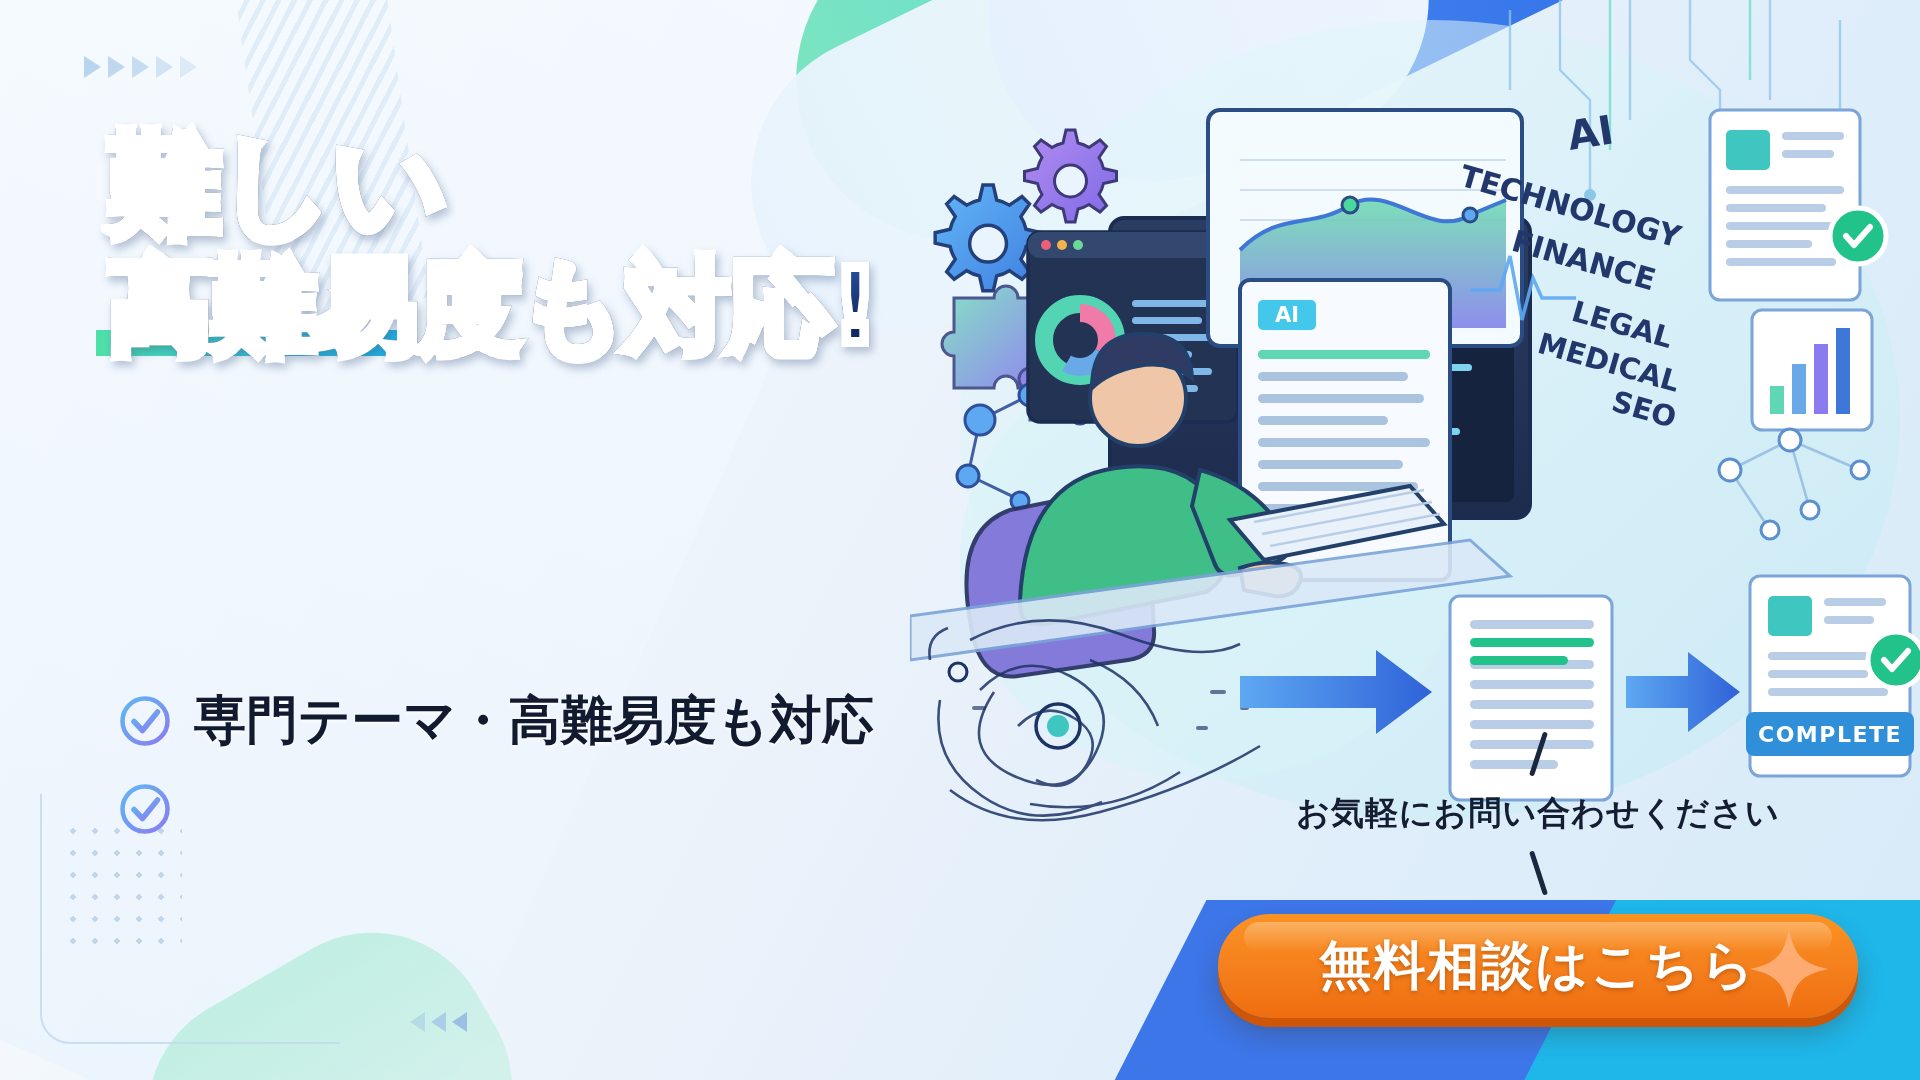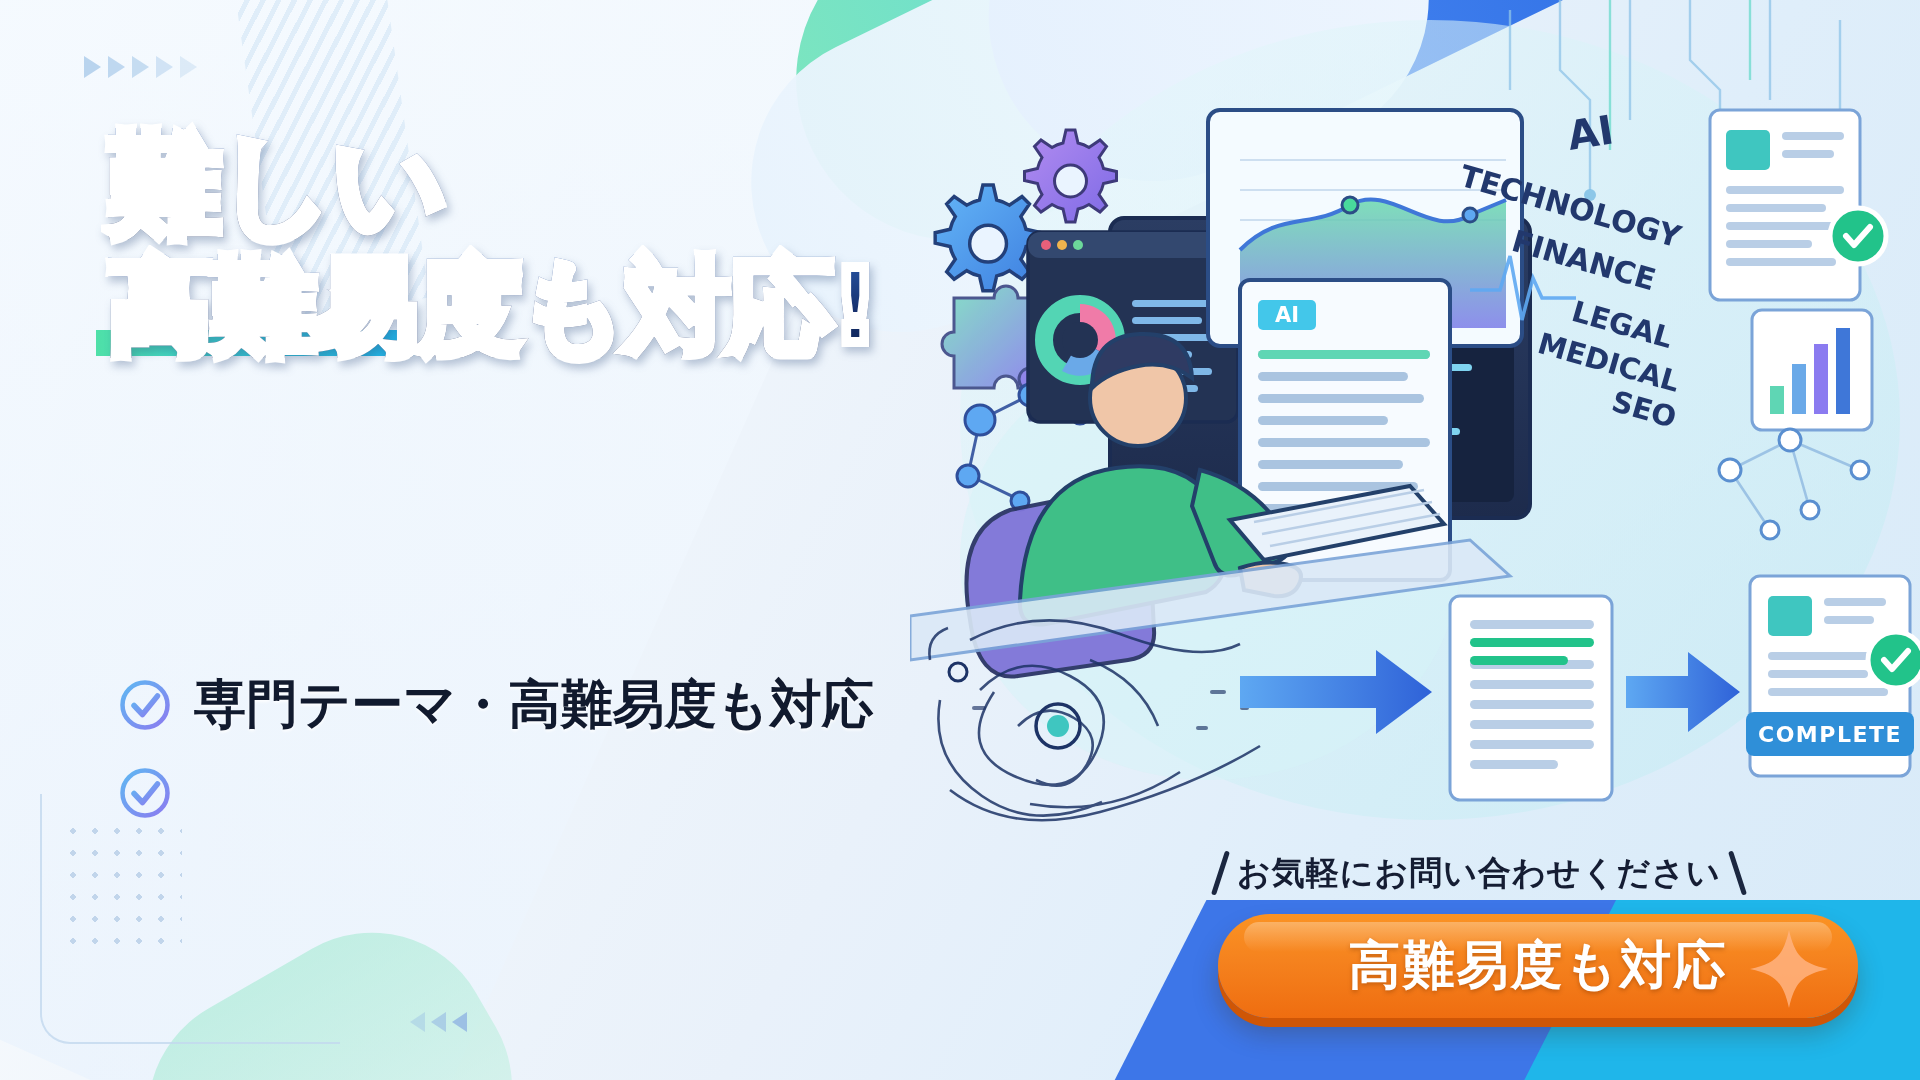--- a/index.html
+++ b/index.html
@@ -137,33 +137,33 @@
     filter:drop-shadow(3px 5px 4px rgba(40,70,120,.30));
     letter-spacing:-1px;
   }
   .hl-1 .hl-text { font-size:112px; }
   .hl-2 .hl-text { font-size:104px; }
   .hl-3 .hl-text { font-size:104px; }
   .hl-1 { margin-bottom:14px; }
   .hl-2 { margin-bottom:14px; }
 
   
-  .bullets { position:absolute; left:118px; top:670px; }
+  .bullets { position:absolute; left:118px; top:686px; }
   .bullet-row { display:flex; align-items:center; gap:22px; margin-bottom:26px; }
   .check-icon { width:54px; height:54px; flex:0 0 54px; }
   .bullet-text {
     font-family:"DejaVu Sans","Liberation Sans",sans-serif;
     font-weight:bold; font-size:52px; color:#111a2e;
     letter-spacing:0px; white-space:nowrap;
     text-shadow:0 2px 3px rgba(255,255,255,.9);
   }
 
   
   .cta-wrap { position:absolute; right:62px; bottom:62px; width:640px; }
-  .cta-lead { display:flex; align-items:center; gap:14px; margin-bottom:18px; }
+  .cta-lead { display:flex; align-items:center; justify-content:center; gap:14px; margin-bottom:18px;flex-direction:column; }
   .slash { width:5px; height:46px; background:#1b2740; border-radius:3px; }
   .slash.l { transform:rotate(18deg); }
   .slash.r { transform:rotate(-18deg); }
   .cta-lead-text {
     font-family:"DejaVu Sans","Liberation Sans",sans-serif;
     font-weight:bold; font-size:33px; color:#151d33;
     letter-spacing:1px; white-space:nowrap;
   }
   .cta-btn {
     position:relative;
@@ -568,21 +568,21 @@
     </div>
   </div>
 
   <div class="cta-wrap">
     <div class="cta-lead">
       <span class="slash l"></span>
       <span class="cta-lead-text">お気軽にお問い合わせください</span>
       <span class="slash r"></span>
     </div>
     <div class="cta-btn">
-      <span class="cta-btn-text">高難易度も対応</span>
+      <span class="cta-btn-text">無料相談はこちら</span>
       <span class="cta-sparkle">
         <svg viewBox="0 0 86 86" xmlns="http://www.w3.org/2000/svg">
           <path d="M43 4 C49 30 56 37 82 43 C56 49 49 56 43 82 C37 56 30 49 4 43 C30 37 37 30 43 4 Z" fill="#ffb380" opacity=".85"></path>
         </svg>
       </span>
     </div>
   </div>
 
 </div>
 

